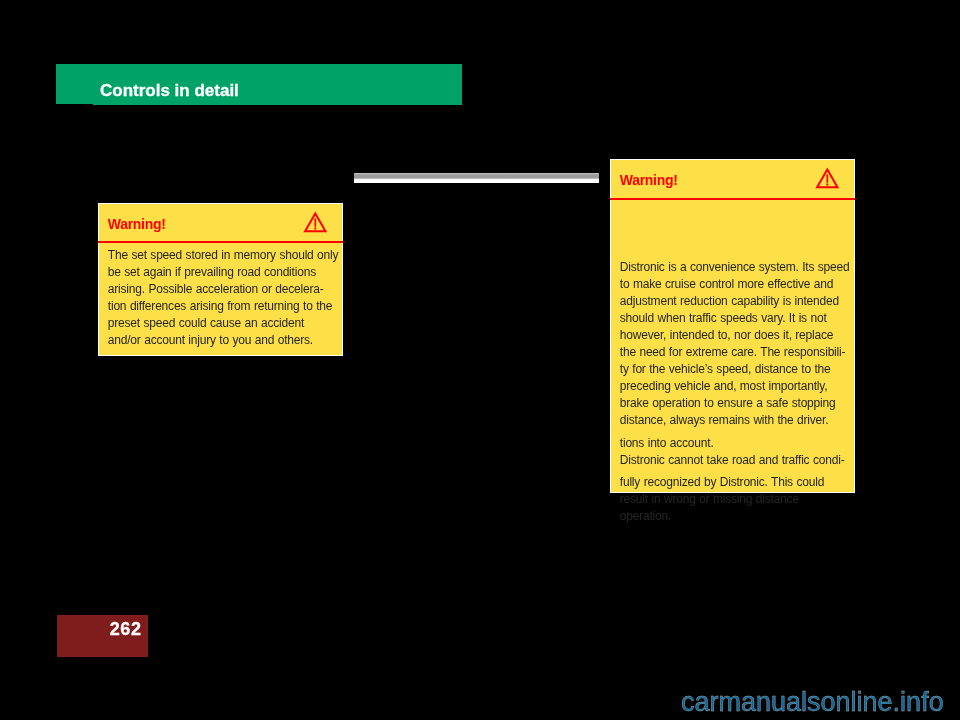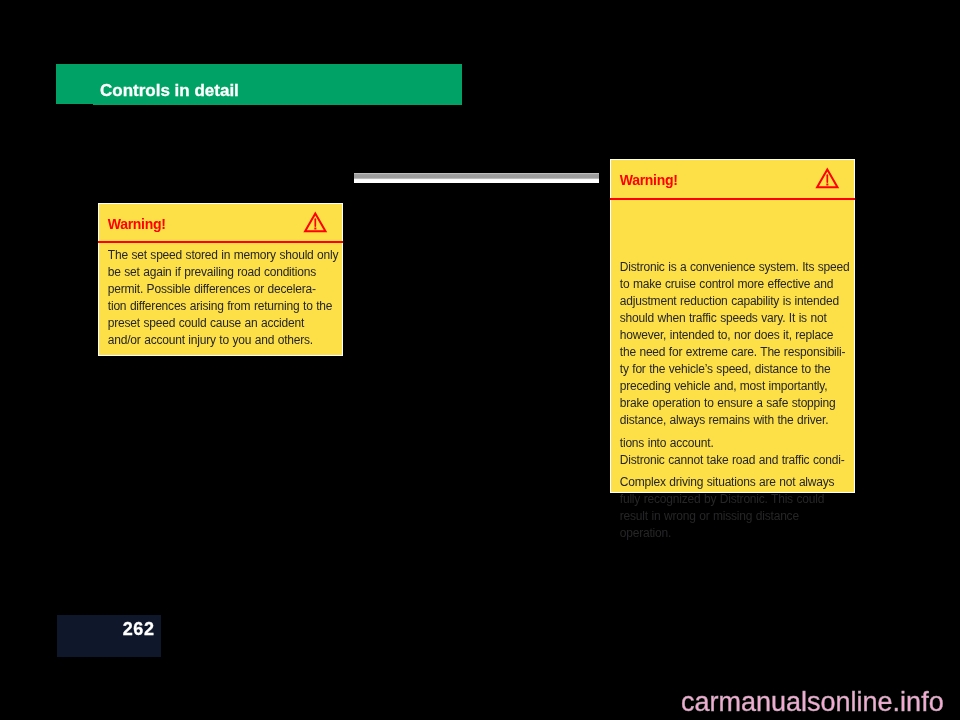--- a/index.html
+++ b/index.html
@@ -95,38 +95,38 @@
     background: linear-gradient(to bottom,
         #d2d2d2 0px, #b4b4b4 0.7px, #9e9e9e 1.6px, #9b9b9b 4.4px,
         #a8a8a8 5.2px, #d8d8d8 6.0px, #ffffff 6.6px,
         #ffffff 10.3px);
   }
 
   
   .pagenum {
     position: absolute;
     left: 57px; top: 615px;
-    width: 104px; height: 42px;
-    background: #0f172a;
+    width: 91px; height: 42px;
+    background: #7f1d1d;
   }
   .pagenum span {
     position: absolute;
     right: 6.5px; top: 4px;
     color: #ffffff;
     font-size: 18px;
     font-weight: bold;
     letter-spacing: 0.6px;
     -webkit-text-stroke: 0.3px #ffffff;
   }
 
   
   .watermark {
     position: absolute;
     left: 681px; top: 687.3px;
-    color: #f9a8d4;
+    color: #0369a1;
     font-size: 27px;
     letter-spacing: 0px;
     -webkit-text-stroke: 0.45px #a9a9a9;
   }
 </style>
 </head>
 <body>
 
 <div class="page">
 
@@ -142,21 +142,21 @@
       <svg class="warn-icon" viewBox="0 0 25 22" width="25" height="22">
         <path d="M12.3 2.5 L22.5 20.3 L2.1 20.3 Z" fill="none" stroke="#ff0000" stroke-width="2" stroke-linejoin="miter"></path>
         <path d="M12.3 8.2 L12.3 15.1" stroke="#ff0000" stroke-width="1.7" stroke-linecap="round"></path>
         <rect x="11.35" y="16.55" width="2.0" height="1.95" rx="0.25" fill="#ff0000"></rect>
       </svg>
     </div>
     <div class="warn-rule"></div>
     <div class="warn-body">
         <div class="ln">The set speed stored in memory should only</div>
         <div class="ln">be set again if prevailing road conditions</div>
-        <div class="ln">permit. Possible differences or decelera-</div>
+        <div class="ln">arising. Possible acceleration or decelera-</div>
         <div class="ln">tion differences arising from returning to the</div>
         <div class="ln">preset speed could cause an accident</div>
         <div class="ln">and/or account injury to you and others.</div>
       </div>
   </div>
 
   <div class="warn-box" id="warn-right">
     <div class="warn-head">
       <div class="warn-title">Warning!</div>
       <svg class="warn-icon" viewBox="0 0 25 22" width="25" height="22">
@@ -174,21 +174,20 @@
         <div class="ln">however, intended to, nor does it, replace</div>
         <div class="ln">the need for extreme care. The responsibili-</div>
         <div class="ln">ty for the vehicle’s speed, distance to the</div>
         <div class="ln">preceding vehicle and, most importantly,</div>
         <div class="ln">brake operation to ensure a safe stopping</div>
         <div class="ln">distance, always remains with the driver.</div>
         <div class="ln pgap"></div>
         <div class="ln">tions into account.</div>
         <div class="ln">Distronic cannot take road and traffic condi-</div>
         <div class="ln pgap"></div>
-        <div class="ln">Complex driving situations are not always</div>
         <div class="ln">fully recognized by Distronic. This could</div>
         <div class="ln">result in wrong or missing distance</div>
         <div class="ln">operation.</div>
       </div>
   </div>
 
   <div class="pagenum">
     <span>262</span>
   </div>
 

